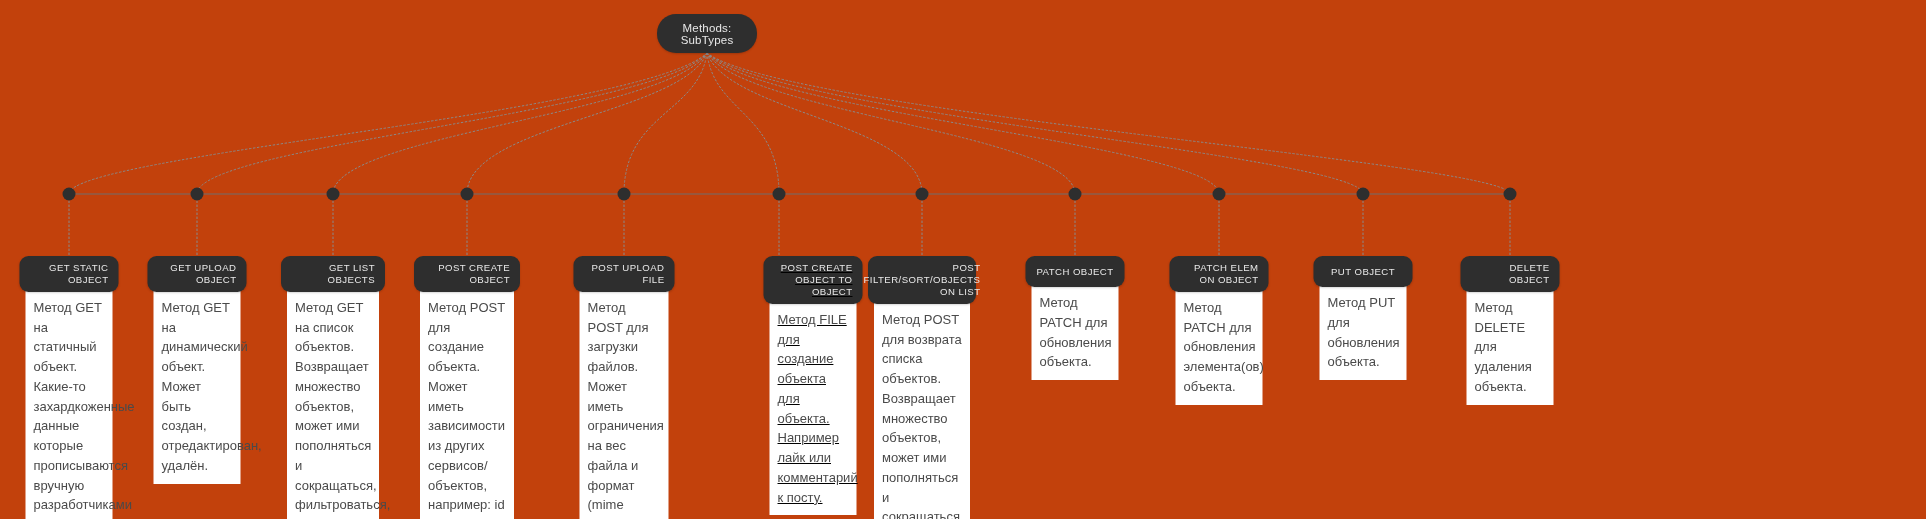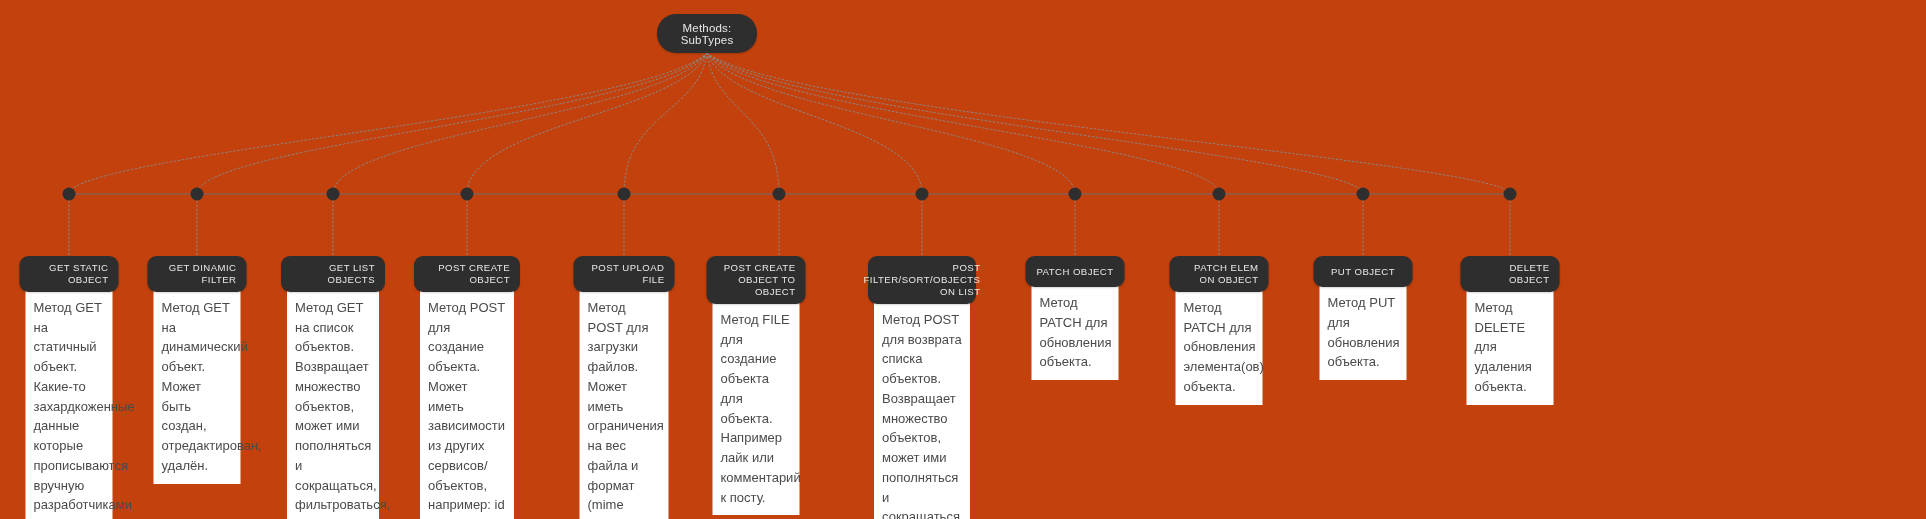--- a/index.html
+++ b/index.html
@@ -144,36 +144,36 @@
       <div class="spine-dot" style="left: 1219px; top: 194px;"></div>
       <div class="spine-dot" style="left: 1363px; top: 194px;"></div>
       <div class="spine-dot" style="left: 1510px; top: 194px;"></div>
     </div>
   <div id="cards">
       <div class="card" style="left: 69px; top: 256px; width: 99px;">
         <div class="card-header">GET STATIC OBJECT</div>
         <div class="card-body">Метод GET на статичный объект. Какие-то захардкоженные данные которые прописываются вручную разработчиками и не имеют ручек для изменений. Или иные данные которые никогда не должны меняться.</div>
       </div>
       <div class="card" style="left: 197px; top: 256px; width: 99px;">
-        <div class="card-header">GET DINAMIC FILTER</div>
+        <div class="card-header">GET UPLOAD OBJECT</div>
         <div class="card-body">Метод GET на динамический объект. Может быть создан, отредактирован, удалён.</div>
       </div>
       <div class="card" style="left: 333px; top: 256px; width: 104px;">
         <div class="card-header">GET LIST OBJECTS</div>
         <div class="card-body">Метод GET на список объектов. Возвращает множество объектов, может ими пополняться и сокращаться, фильтроваться, сортироваться и иметь пагинацию.</div>
       </div>
       <div class="card" style="left: 467px; top: 256px; width: 106px;">
         <div class="card-header">POST CREATE OBJECT</div>
         <div class="card-body">Метод POST для создание объекта. Может иметь зависимости из других сервисов/объектов, например: id черновика или id баннера - они являются обязательными для создания объекта.</div>
       </div>
       <div class="card" style="left: 624px; top: 256px; width: 101px;">
         <div class="card-header">POST UPLOAD FILE</div>
         <div class="card-body">Метод POST для загрузки файлов. Может иметь ограничения на вес файла и формат (mime types). А так же разновидность тип передачи данных - json, form-data.</div>
       </div>
-      <div class="card" style="left: 756px; top: 256px; width: 99px;">
+      <div class="card" style="left: 813px; top: 256px; width: 99px; text-decoration: underline;">
         <div class="card-header">POST CREATE OBJECT TO OBJECT</div>
         <div class="card-body">Метод FILE для создание объекта для объекта. Например лайк или комментарий к посту.</div>
       </div>
       <div class="card" style="left: 922px; top: 256px; width: 108px;">
         <div class="card-header">POST FILTER/SORT/OBJECTS ON LIST</div>
         <div class="card-body">Метод POST для возврата списка объектов. Возвращает множество объектов, может ими пополняться и сокращаться, фильтроваться, сортироваться и иметь пагинацию.</div>
       </div>
       <div class="card" style="left: 1075px; top: 256px; width: 99px;">
         <div class="card-header">PATCH OBJECT</div>
         <div class="card-body">Метод PATCH для обновления объекта.</div>

